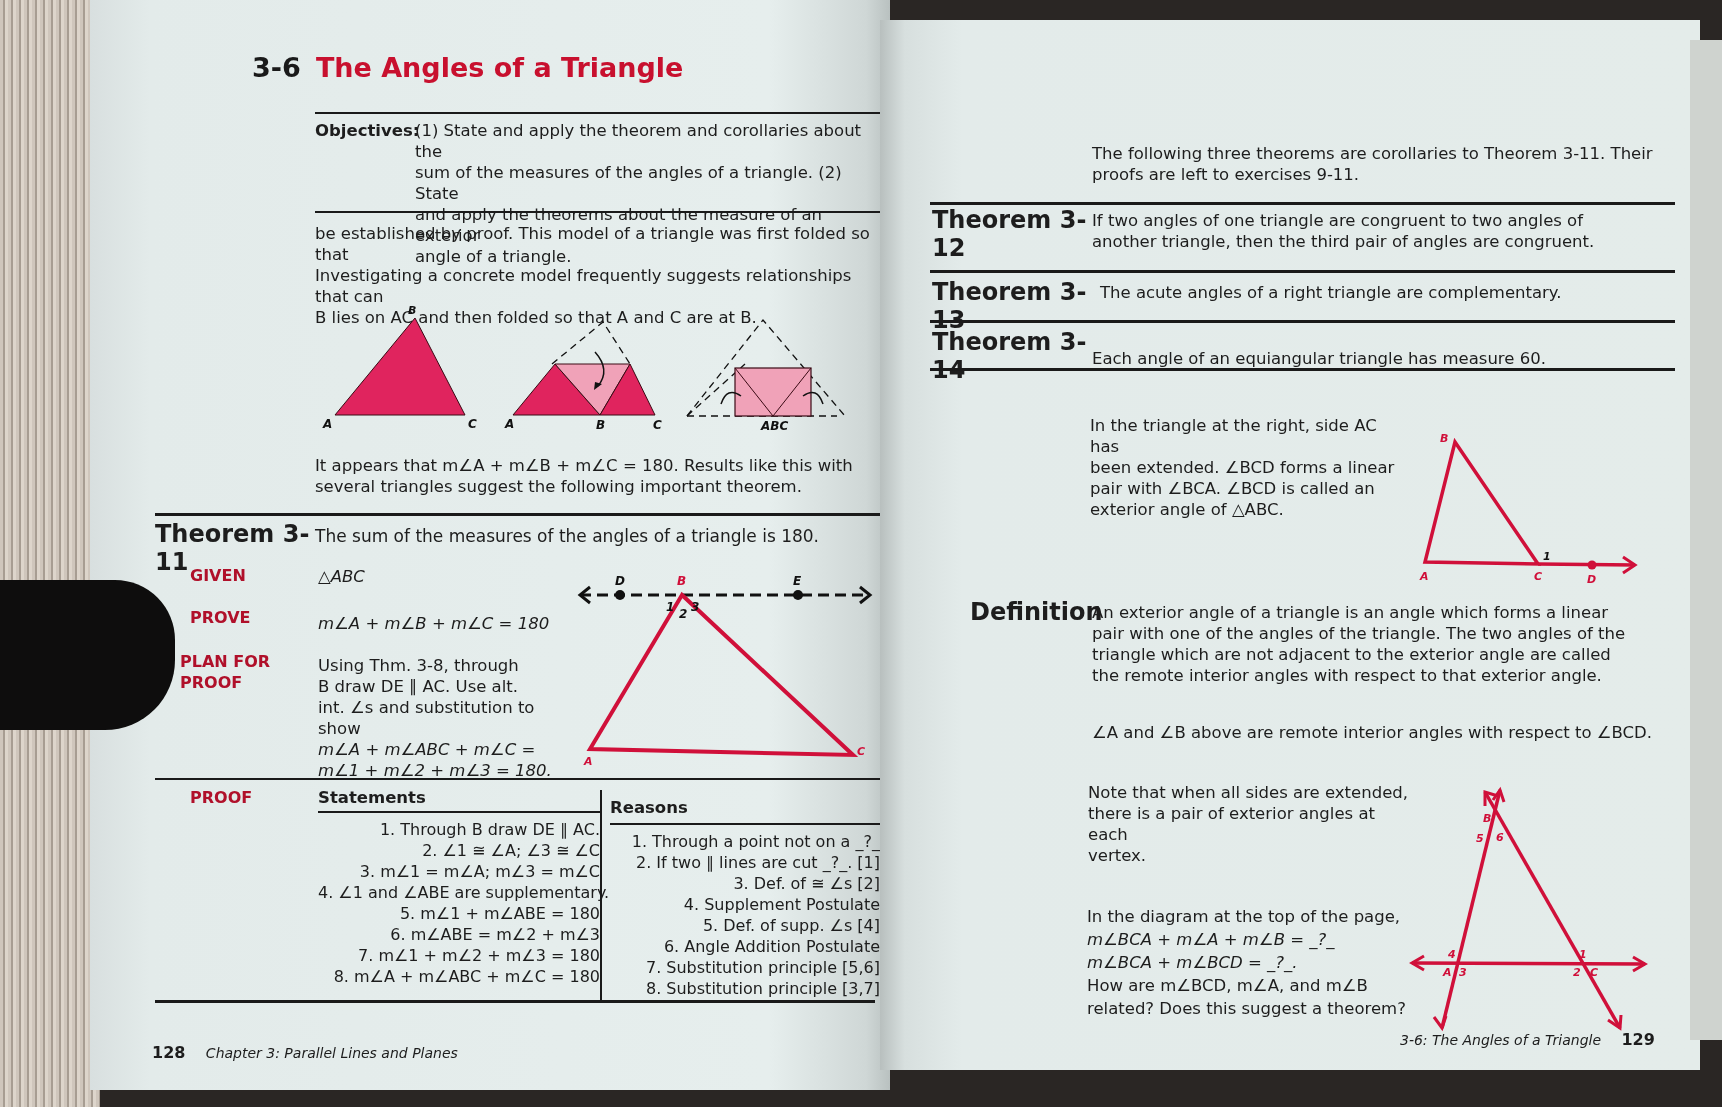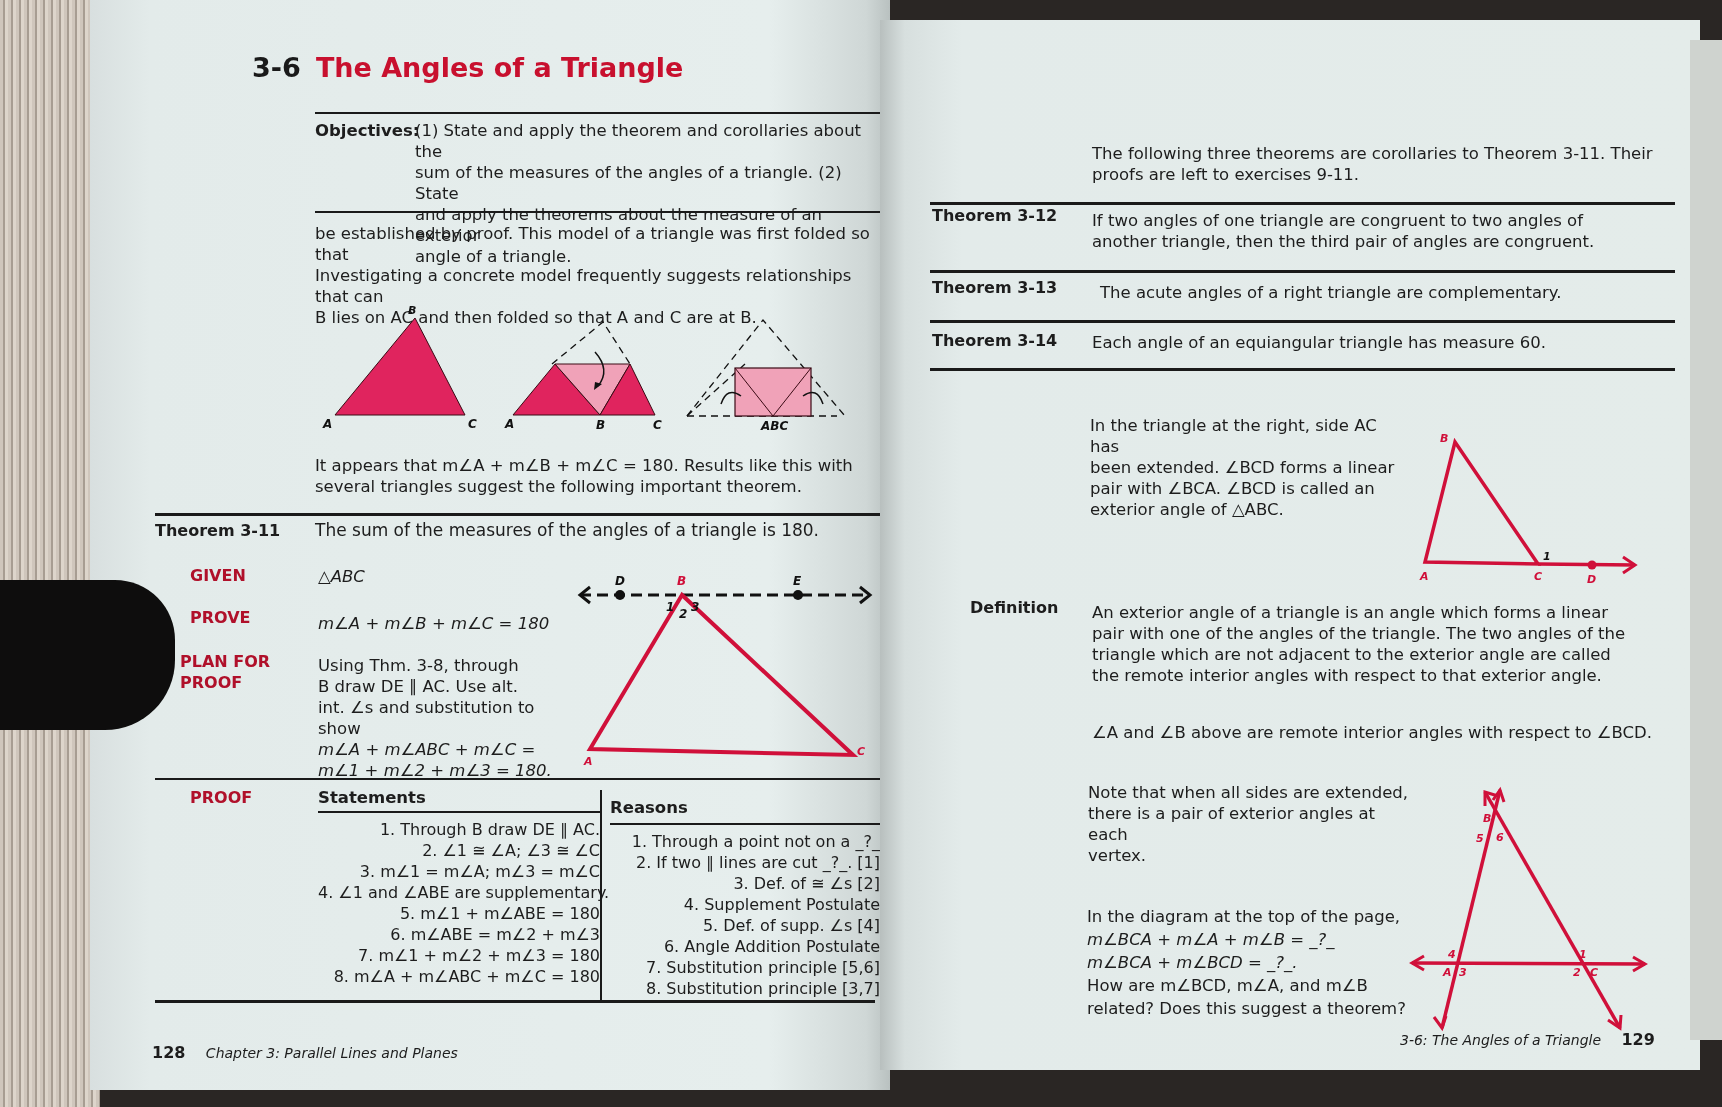--- a/index.html
+++ b/index.html
@@ -9,21 +9,21 @@
   .right-page{position:absolute;left:880px;top:20px;width:820px;height:1050px;background:linear-gradient(90deg,#b8bfbe 0,#d7dfde 3%,#e3ebea 10%,#e4ecea 100%);}
   .right-edge{position:absolute;left:1690px;top:40px;width:32px;height:1000px;background:#cfd3cf;}
   .thumb{position:absolute;left:0;top:580px;width:175px;height:150px;background:#0e0d0d;border-radius:0 60px 70px 0;}
   .abs{position:absolute;}
   .rule{position:absolute;height:3px;background:#1a1a1a;}
   .rule.thin{height:2px;}
   .sec-num{font-weight:bold;font-size:27px;color:#1a1a1a;}
   .sec-title{font-weight:bold;font-size:27px;color:#c8102e;}
   .txt{font-size:16.5px;line-height:21px;}
   .lbl-bold{font-weight:bold;}
-  .thm-label{font-weight:bold;font-size:16px;}
+  .thm-label{font-weight:bold;font-size:24px;}
   .red-label{font-weight:bold;font-size:16px;color:#b0102a;text-align:left;}
   .it{font-style:italic;}
   ol.plain{list-style:none;margin:0;padding:0;}
   ol.plain li{font-size:16px;line-height:21px;white-space:nowrap;text-align:right;}
   .footer{font-size:14px;font-style:italic;}
   .pgnum{font-weight:bold;font-size:16px;font-style:normal;}
   svg text{font-family:"DejaVu Sans",sans-serif;font-weight:bold;font-style:italic;}
 </style>
 </head>
 <body>

